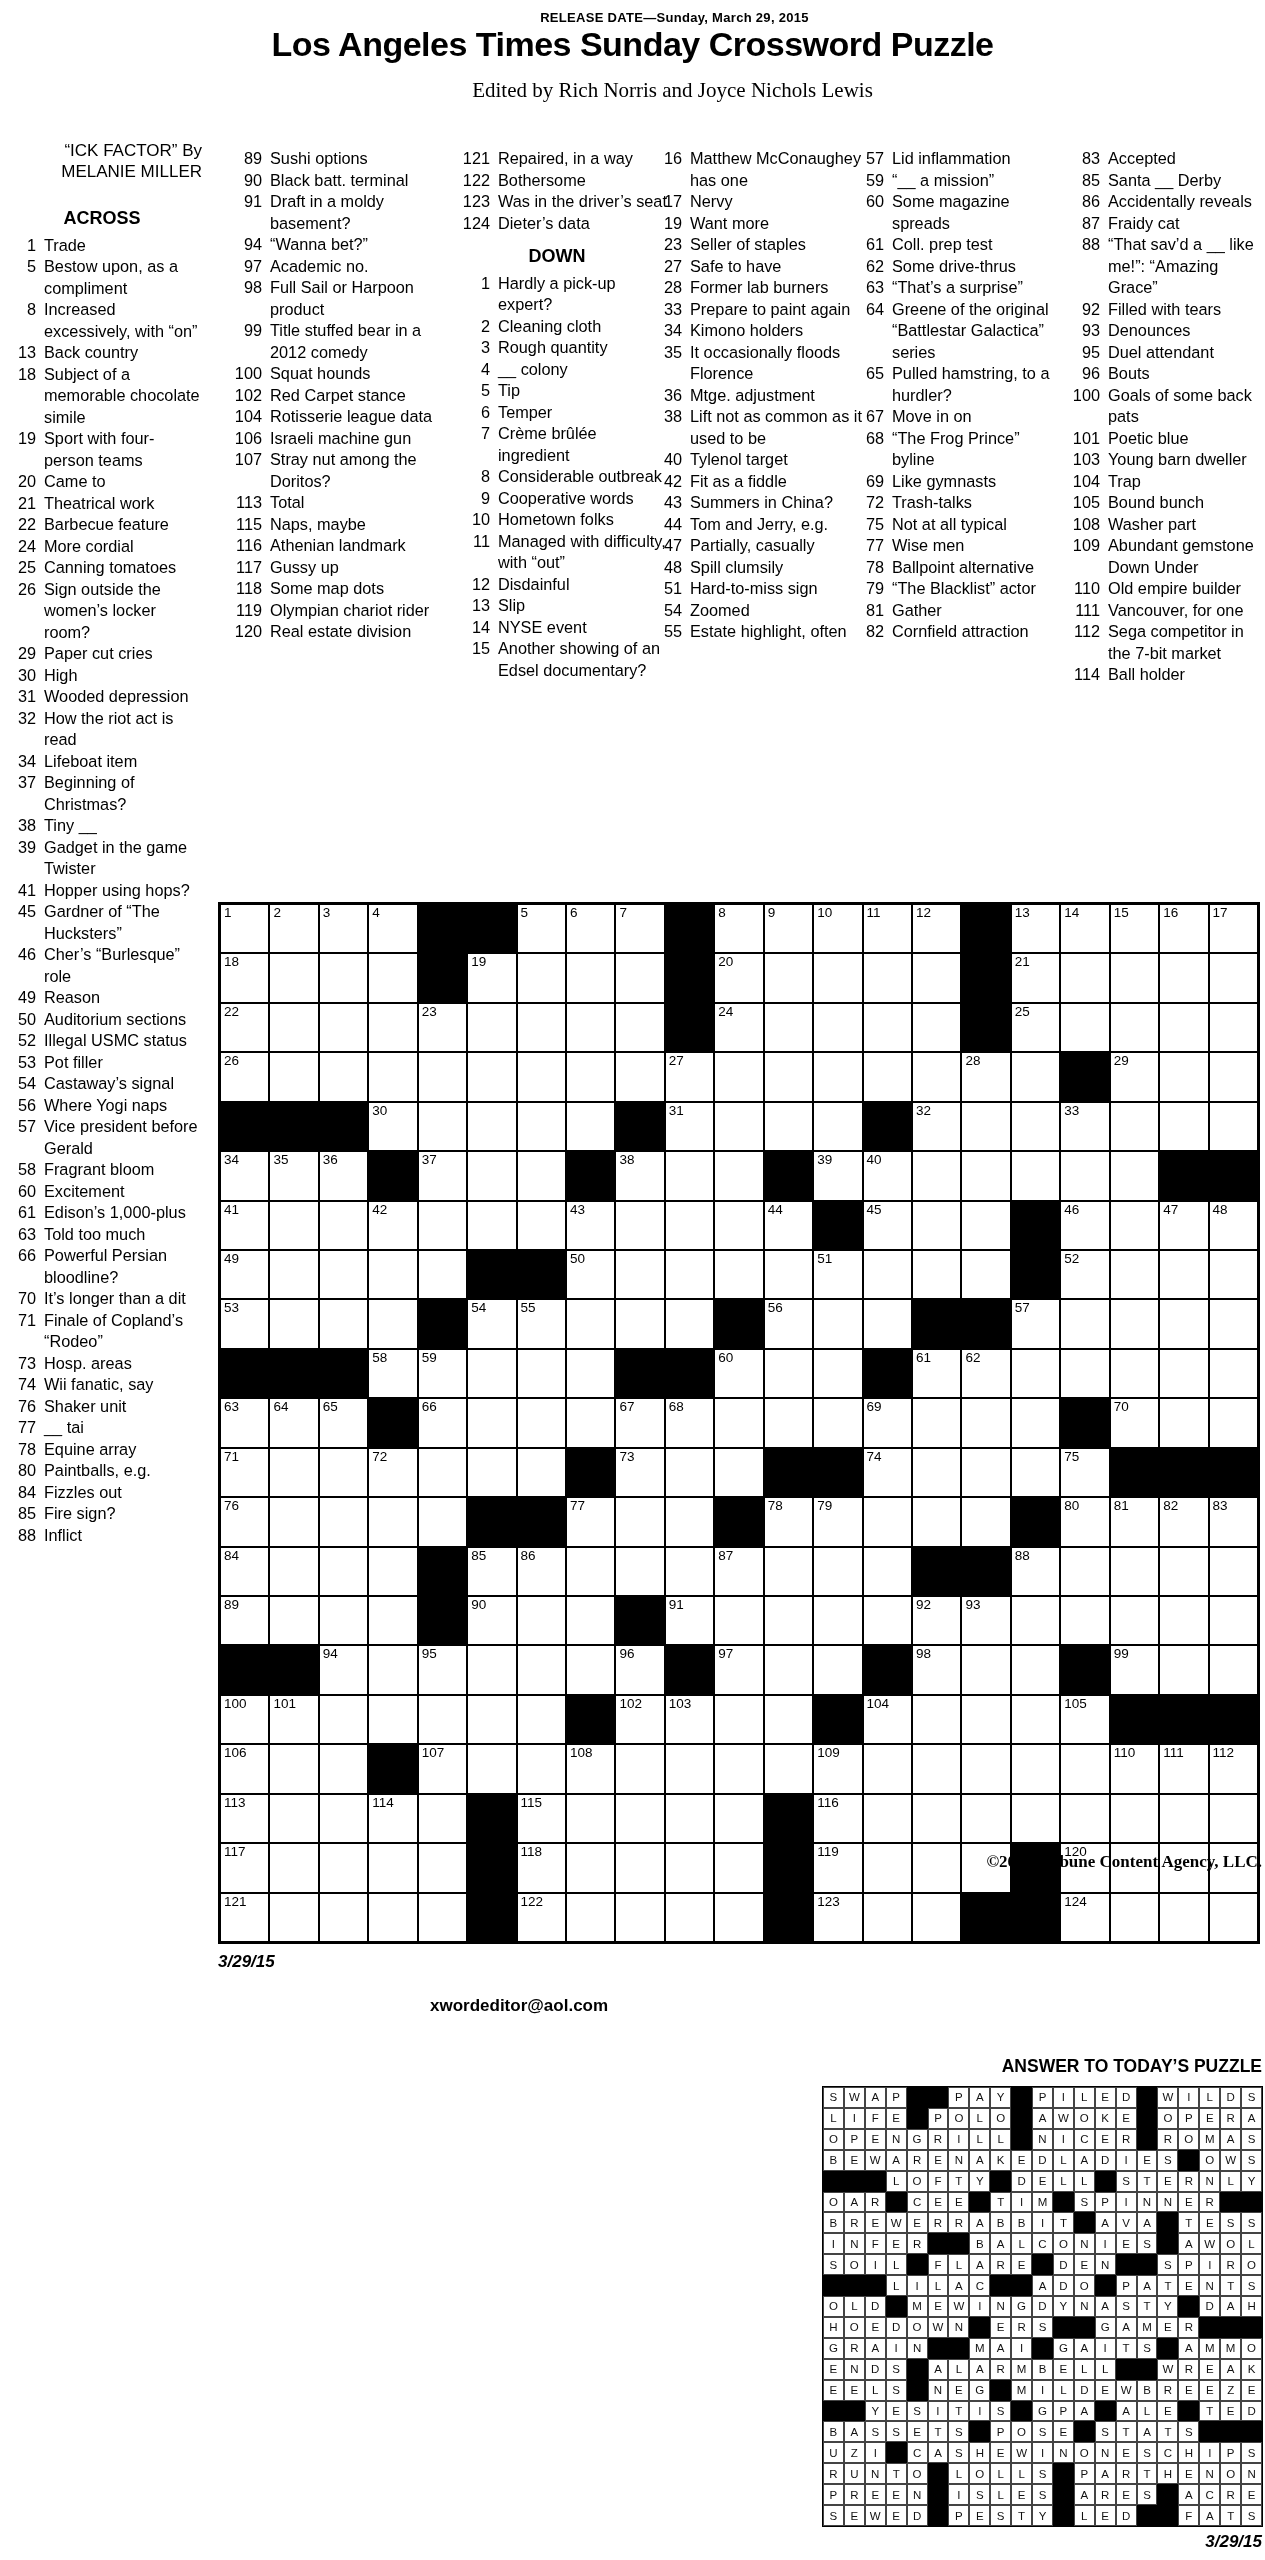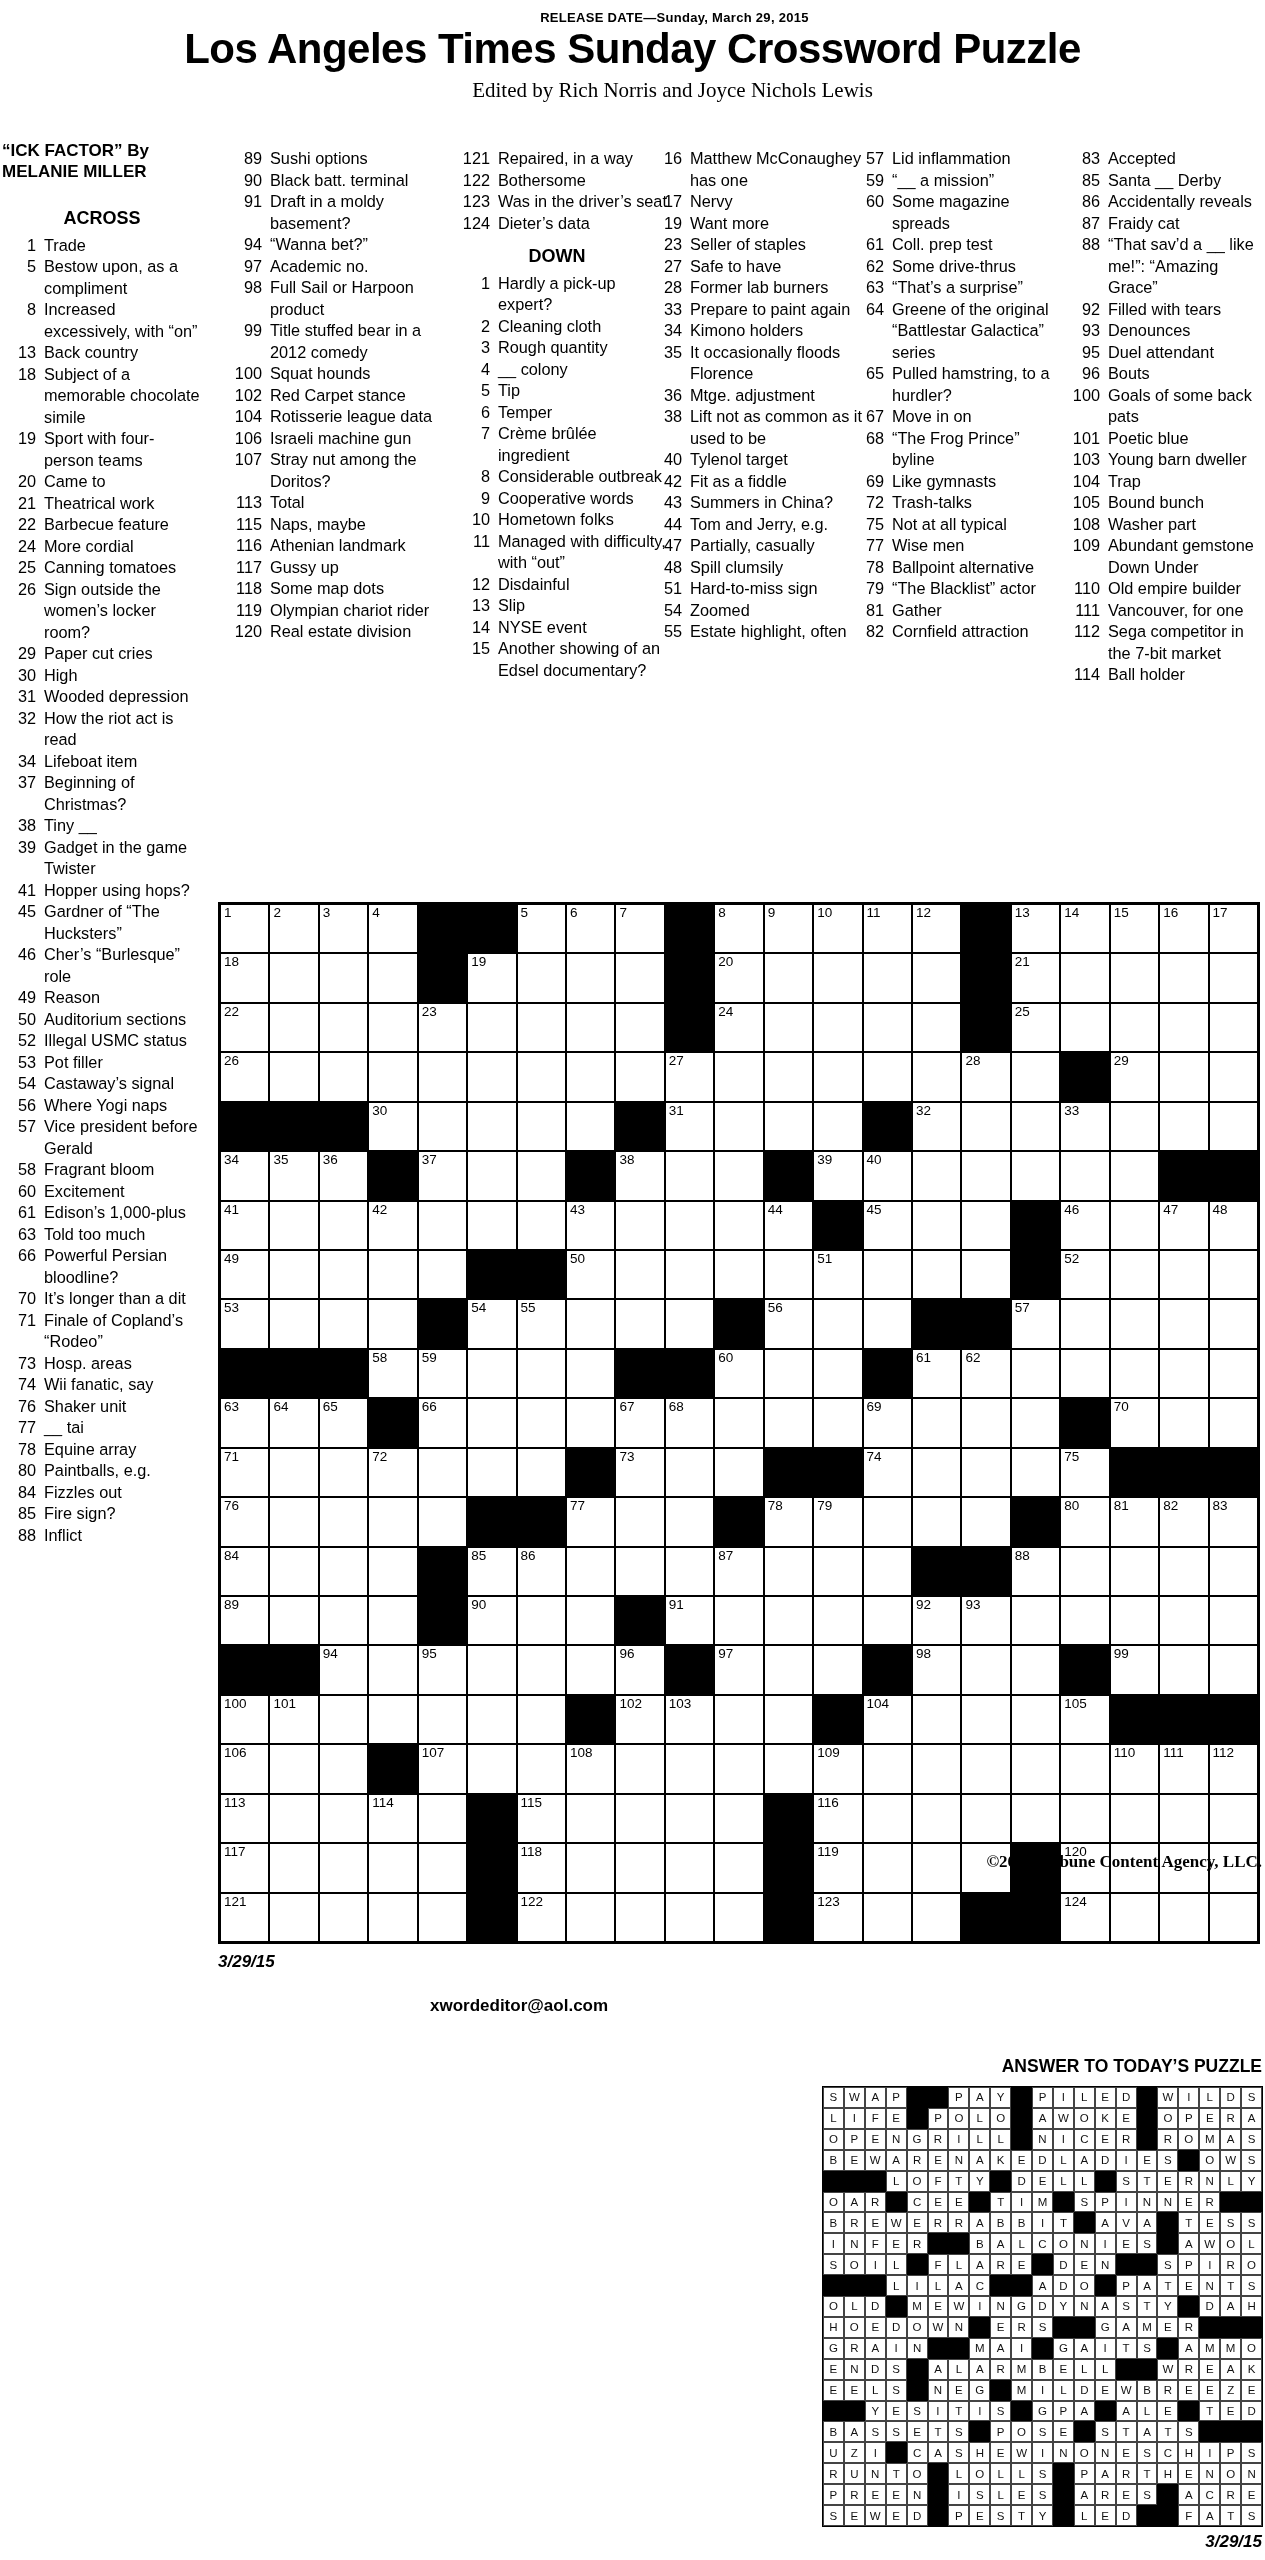--- a/index.html
+++ b/index.html
@@ -7,34 +7,34 @@
     width:1265px; height:2560px; position:relative; background:#ffffff;
     font-family:"Liberation Sans", sans-serif; color:#000;
     overflow:hidden;
   }
   .release {
     position:absolute; top:10px; left:0; width:100%; text-align:center;
     font-size:13px; font-weight:bold; letter-spacing:.3px;margin-left:42px;
   }
   .title {
     position:absolute; top:25px; left:0; width:100%; text-align:center;
-    font-size:42px; font-weight:bold; letter-spacing:-.5px;
+    font-size:34px; font-weight:bold; letter-spacing:-.5px;
   }
   .subtitle {
     position:absolute; top:78px; left:0; width:100%; text-align:center;
     font-family:"Liberation Serif", serif; font-size:21px;padding-left:40px;
   }
   .clue-col { position:absolute; top:148px; font-size:16.3px; line-height:21.5px; }
   #col0 { left:2px;    width:200px; top:140px; }
   #col1 { left:218px;  width:226px; }
   #col2 { left:446px;  width:222px; }
   #col3 { left:650px;  width:214px; }
   #col4 { left:854px;  width:202px; }
   #col5 { left:1056px; width:206px; }
-  .byline { text-align:left; font-weight:bold; font-size:17px; line-height:21px; margin-bottom:26px; }
+  .byline { text-align:right; font-weight:normal; font-size:17px; line-height:21px; margin-bottom:26px; }
   .section-title { text-align:center; font-weight:bold; font-size:18px; margin:12px 0 5px 0; }
   #col0 .section-title { margin-top:0; }
   .clue-item { display:flex; }
   .clue-num { flex:0 0 auto; text-align:right; padding-right:8px; }
   #col0 .clue-num { width:34px; } #col1 .clue-num { width:44px; }
   #col2 .clue-num { width:44px; } #col3 .clue-num { width:32px; }
   #col4 .clue-num { width:30px; } #col5 .clue-num { width:44px; }
   .clue-text { flex:1 1 auto; }
 
   .grid-wrap {

